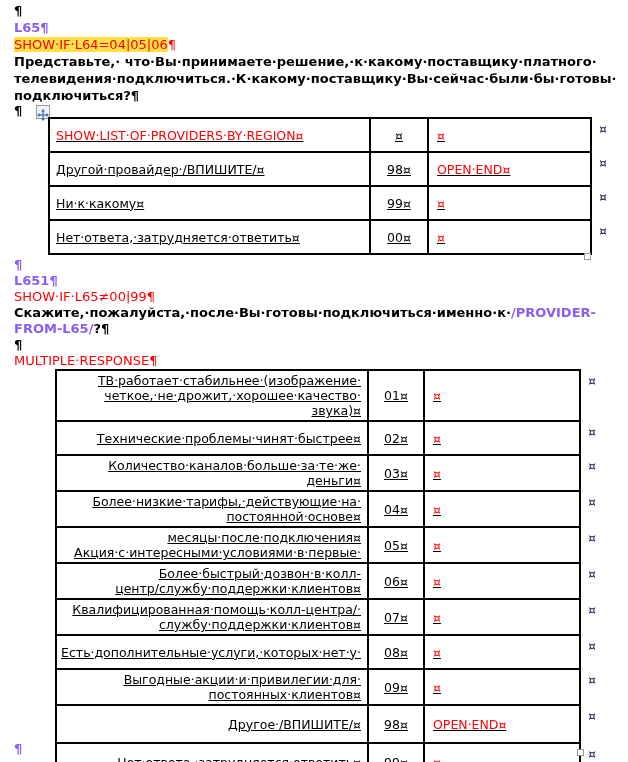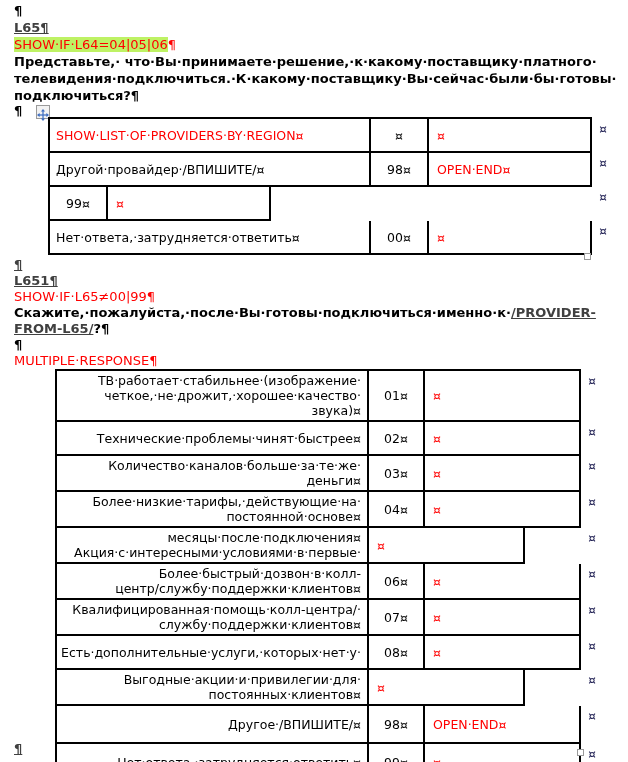--- a/index.html
+++ b/index.html
@@ -2,33 +2,33 @@
 <html><head>
 <meta charset="utf-8">
 <style>
   html,body{margin:0;padding:0;background:#fff;}
   #page{position:relative;width:628px;height:762px;background:#ffffff;overflow:hidden;
         font-family:"DejaVu Sans","Liberation Sans",sans-serif;color:#000;}
   .flow{padding:2px 0 0 14px;}
   .para{font-size:13px;line-height:17px;white-space:pre;}
   .tight .para{line-height:16px;}
   .bold{font-weight:bold;}
-  .blue{color:#404040;text-decoration:underline;}
+  .blue{color:#8b5cf6;}
   .red{color:#ff0000;}
-  .hl{background:#bef264;}
+  .hl{background:#fde047;}
   .markline{height:13px;line-height:13px;font-size:13px;font-weight:bold;}
   
   .handleline{height:13px;display:flex;align-items:flex-start;}
   .mvhandle{display:inline-block;width:14px;height:14px;margin-left:14px;margin-top:1px;
             border:1px solid #9a9a9a;background:#f2f2f2;box-sizing:border-box;}
   
   .wtable{position:relative;border-top:2px solid #000;border-left:2px solid #000;
           width:max-content;margin-left:34px;}
   .t2{margin-left:41px;}
-  .wrow{display:flex;position:relative;min-height:34px;}
+  .wrow{display:flex;position:relative;min-height:34px;text-decoration:underline;}
   .wrow.tall{min-height:38px;}
   .cell{border-right:2px solid #000;border-bottom:2px solid #000;box-sizing:border-box;
         display:flex;font-size:12.5px;line-height:15px;}
   .c1{width:321px;flex-direction:column;justify-content:center;padding:2px 6px;}
   .c2{width:58px;align-items:center;justify-content:center;}
   .c3{width:163px;align-items:center;padding-left:8px;}
   .t2 .c1{width:312px;align-items:flex-end;}
   .t2 .c2{width:56px;}
   .t2 .c3{width:156px;}
   .cline{white-space:pre;}
@@ -79,20 +79,23 @@
           </div>
           <div class="wrow">
             <div class="cell c1">
               <div class="cline">Другой·провайдер·/ВПИШИТЕ/¤</div>
             </div>
             <div class="cell c2">98¤</div>
             <div class="cell c3 red">OPEN·END¤</div>
             <span class="rowmark">¤</span>
           </div>
           <div class="wrow">
+            <div class="cell c1">
+              <div class="cline">Ни·к·какому¤</div>
+            </div>
             <div class="cell c2">99¤</div>
             <div class="cell c3 red">¤</div>
             <span class="rowmark">¤</span>
           </div>
           <div class="wrow">
             <div class="cell c1">
               <div class="cline">Нет·ответа,·затрудняется·ответить¤</div>
             </div>
             <div class="cell c2">00¤</div>
             <div class="cell c3 red">¤</div>
@@ -147,20 +150,21 @@
             </div>
             <div class="cell c2">04¤</div>
             <div class="cell c3 red">¤</div>
             <span class="rowmark">¤</span>
           </div>
           <div class="wrow">
             <div class="cell c1">
               <div class="cline">месяцы·после·подключения¤</div>
               <div class="cline">Акция·с·интересными·условиями·в·первые·</div>
             </div>
+            <div class="cell c2">05¤</div>
             <div class="cell c3 red">¤</div>
             <span class="rowmark">¤</span>
           </div>
           <div class="wrow">
             <div class="cell c1">
               <div class="cline">Более·быстрый·дозвон·в·колл-</div>
               <div class="cline">центр/службу·поддержки·клиентов¤</div>
             </div>
             <div class="cell c2">06¤</div>
             <div class="cell c3 red">¤</div>
@@ -181,20 +185,21 @@
             </div>
             <div class="cell c2">08¤</div>
             <div class="cell c3 red">¤</div>
             <span class="rowmark">¤</span>
           </div>
           <div class="wrow">
             <div class="cell c1">
               <div class="cline">Выгодные·акции·и·привилегии·для·</div>
               <div class="cline">постоянных·клиентов¤</div>
             </div>
+            <div class="cell c2">09¤</div>
             <div class="cell c3 red">¤</div>
             <span class="rowmark">¤</span>
           </div>
           <div class="wrow tall">
             <div class="cell c1">
               <div class="cline">Другое·/ВПИШИТЕ/¤</div>
             </div>
             <div class="cell c2">98¤</div>
             <div class="cell c3 red">OPEN·END¤</div>
             <span class="rowmark">¤</span>

